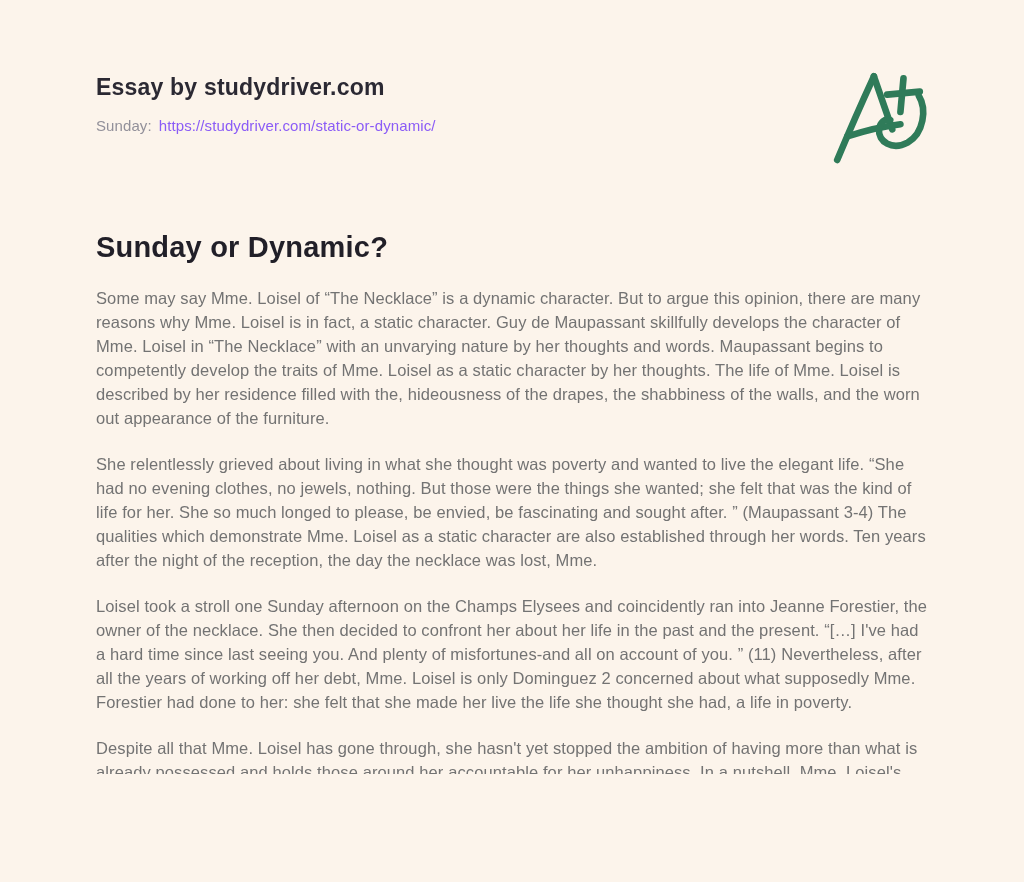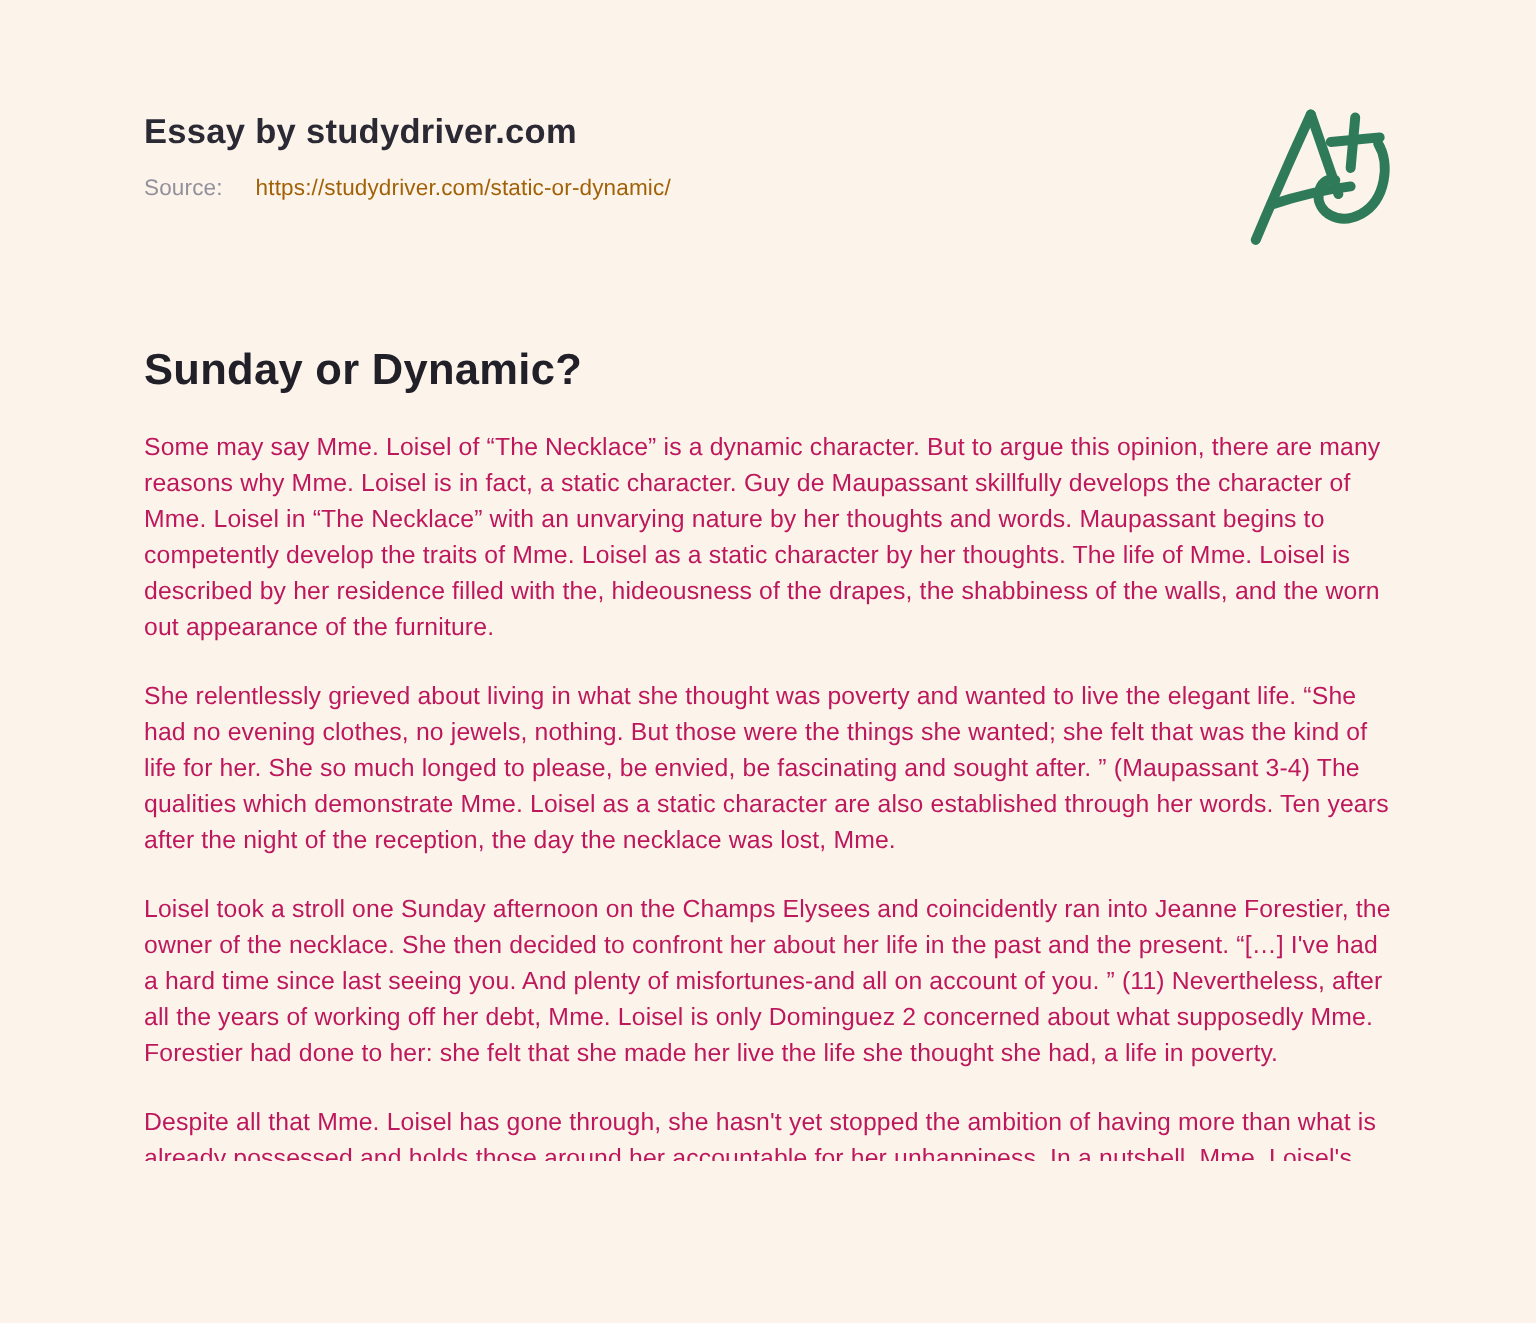--- a/index.html
+++ b/index.html
@@ -28,23 +28,23 @@
     letter-spacing: 0.2px;
     line-height: 1.2;
   }
   .source-line {
     margin-top: 15px;
     font-size: 15px;
     color: #92909a;
     letter-spacing: 0.1px;
   }
   .source-line a {
-    color: #a16207;
+    color: #8b5cf6;
     text-decoration: none;
-    margin-left: 22px;
+    margin-left: 7px;
   }
   .logo {
     position: absolute;
     top: 60px;
     right: 94px;
     width: 102px;
     height: 104px;
   }
   .article-title {
     margin: 0;
@@ -55,21 +55,21 @@
     letter-spacing: 0.2px;
   }
   .article-body {
     margin-top: 10px;
   }
   .article-body p {
     margin: 0;
     margin-top: 22px;
     font-size: 16.5px;
     line-height: 24px;
-    color: #be185d;
+    color: #737373;
     letter-spacing: 0.1px;
     max-width: 836px;
   }
 </style>
 </head>
 <body>
 
 <div class="page">
 
   <div class="logo">
@@ -81,21 +81,21 @@
       <path d="M58 33 L90 30"></path>
       <path d="M89 34 C97 47 94 71 78 80 C63 88 49 79 50 67 C51 60 56 56 61 58"></path>
     </svg>
   </div>
 
   <div class="content">
 
     <div class="essay-header">Essay by studydriver.com</div>
 
     <div class="source-line">
-      <span>Source:</span><a href="#">https://studydriver.com/static-or-dynamic/</a>
+      <span>Sunday:</span><a href="#">https://studydriver.com/static-or-dynamic/</a>
     </div>
 
     <h1 class="article-title">Sunday or Dynamic?</h1>
 
     <div class="article-body">
       <p>Some may say Mme. Loisel of “The Necklace” is a dynamic character. But to argue this opinion, there are many reasons why Mme. Loisel is in fact, a static character. Guy de Maupassant skillfully develops the character of Mme. Loisel in “The Necklace” with an unvarying nature by her thoughts and words. Maupassant begins to competently develop the traits of Mme. Loisel as a static character by her thoughts. The life of Mme. Loisel is described by her residence filled with the, hideousness of the drapes, the shabbiness of the walls, and the worn out appearance of the furniture.</p>
       <p>She relentlessly grieved about living in what she thought was poverty and wanted to live the elegant life. “She had no evening clothes, no jewels, nothing. But those were the things she wanted; she felt that was the kind of life for her. She so much longed to please, be envied, be fascinating and sought after. ” (Maupassant 3-4) The qualities which demonstrate Mme. Loisel as a static character are also established through her words. Ten years after the night of the reception, the day the necklace was lost, Mme.</p>
       <p>Loisel took a stroll one Sunday afternoon on the Champs Elysees and coincidently ran into Jeanne Forestier, the owner of the necklace. She then decided to confront her about her life in the past and the present. “[…] I've had a hard time since last seeing you. And plenty of misfortunes-and all on account of you. ” (11) Nevertheless, after all the years of working off her debt, Mme. Loisel is only Dominguez 2 concerned about what supposedly Mme. Forestier had done to her: she felt that she made her live the life she thought she had, a life in poverty.</p>
       <p>Despite all that Mme. Loisel has gone through, she hasn't yet stopped the ambition of having more than what is already possessed and holds those around her accountable for her unhappiness. In a nutshell, Mme. Loisel's character can be described with an unvarying nature. After taking these reasons into consideration, thoughts of whether Mme. Loisel is a changed character or not may differ from the thoughts held before. In your own opinion, what kind of character does Mme. Loisel resemble, static or dynamic?</p>
     </div>

